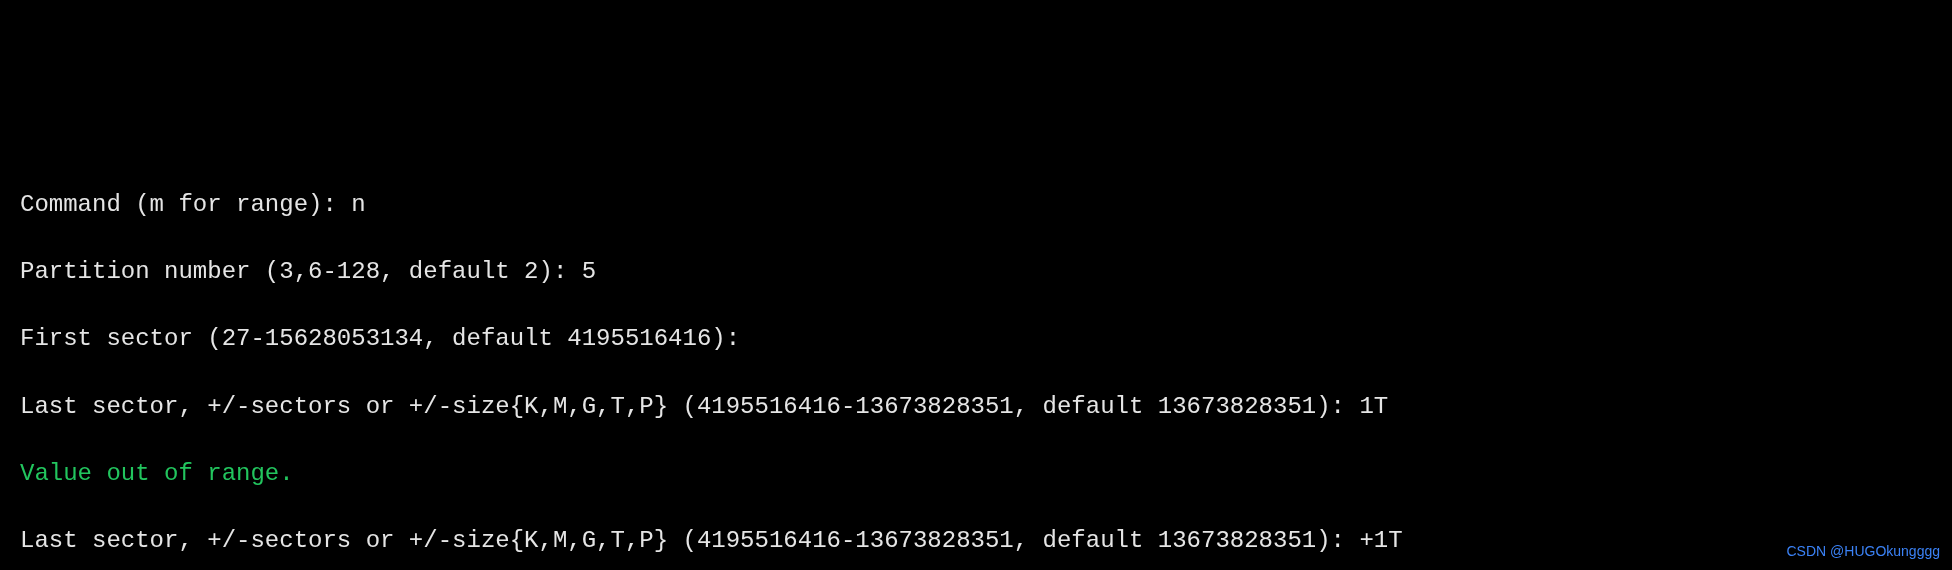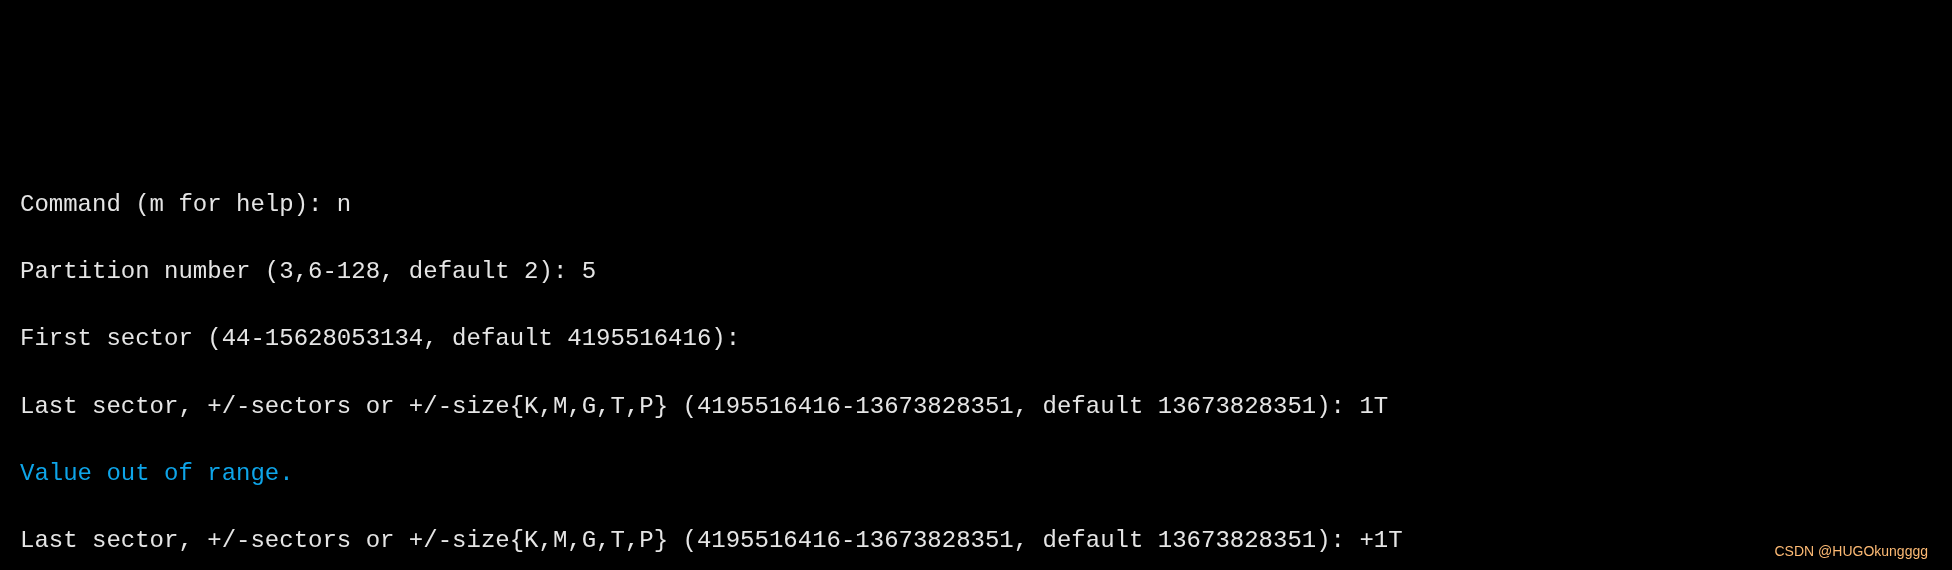--- a/index.html
+++ b/index.html
@@ -16,40 +16,40 @@
       padding: 20px 20px 10px 20px;
       width: 1952px;
       height: 570px;
       position: relative;
       white-space: pre;
     }
     .line {
       display: block;
     }
     .error {
-      color: #0ea5e9;
+      color: #22c55e;
     }
     .watermark {
       position: absolute;
       bottom: 8px;
-      right: 24px;
-      color: #fdba74;
+      right: 12px;
+      color: #3b82f6;
       font-size: 14px;
       font-family: sans-serif;
     }
   </style>
 </head>
 <body>
 
 
 
 <div class="terminal">
-<span class="line"><span>Command (m for help): </span><span>n</span></span>
+<span class="line"><span>Command (m for range): </span><span>n</span></span>
 <span class="line"><span>Partition number (3,6-128, default 2): </span><span>5</span></span>
-<span class="line"><span>First sector (44-15628053134, default 4195516416): </span><span></span></span>
+<span class="line"><span>First sector (27-15628053134, default 4195516416): </span><span></span></span>
 <span class="line"><span>Last sector, +/-sectors or +/-size{K,M,G,T,P} (4195516416-13673828351, default 13673828351): </span><span>1T</span></span>
 <span class="line error">Value out of range.</span>
 <span class="line"><span>Last sector, +/-sectors or +/-size{K,M,G,T,P} (4195516416-13673828351, default 13673828351): </span><span>+1T</span></span>
 <span class="line"></span>
 
 <span class="line"></span>
 
 
 
 </div>

